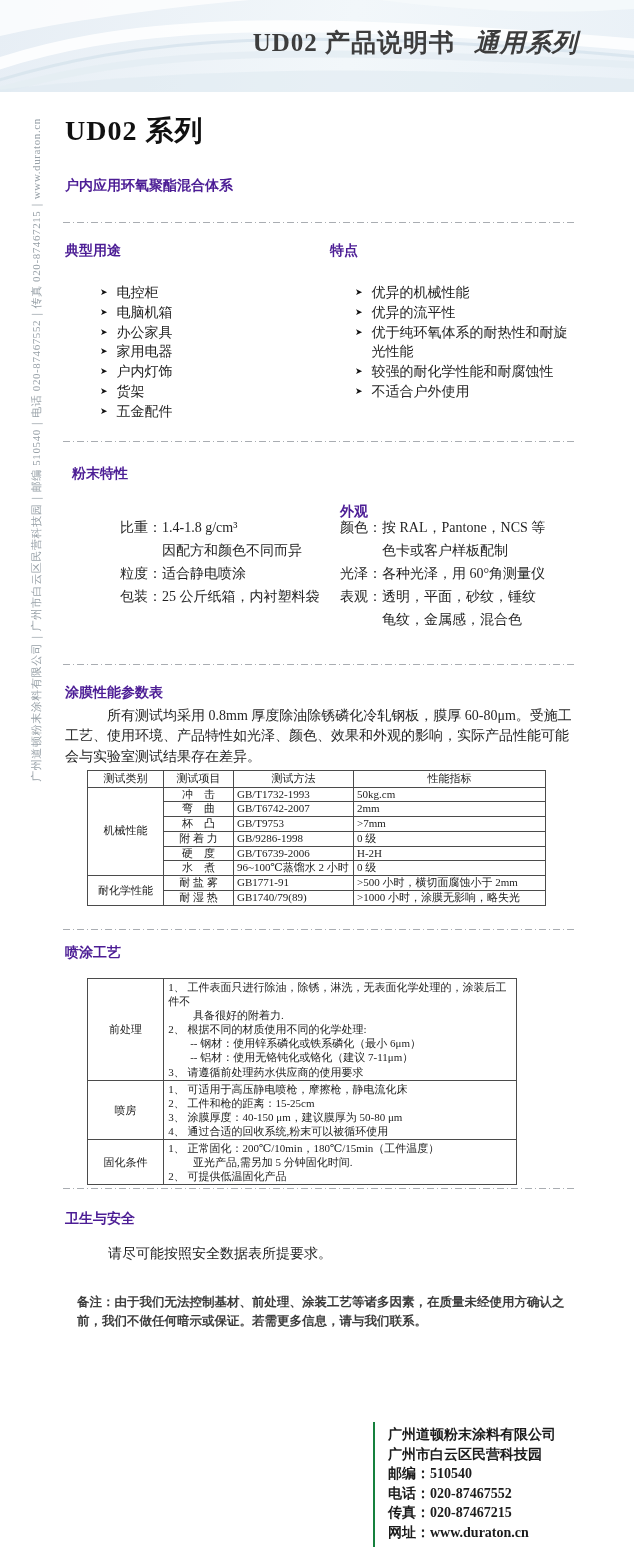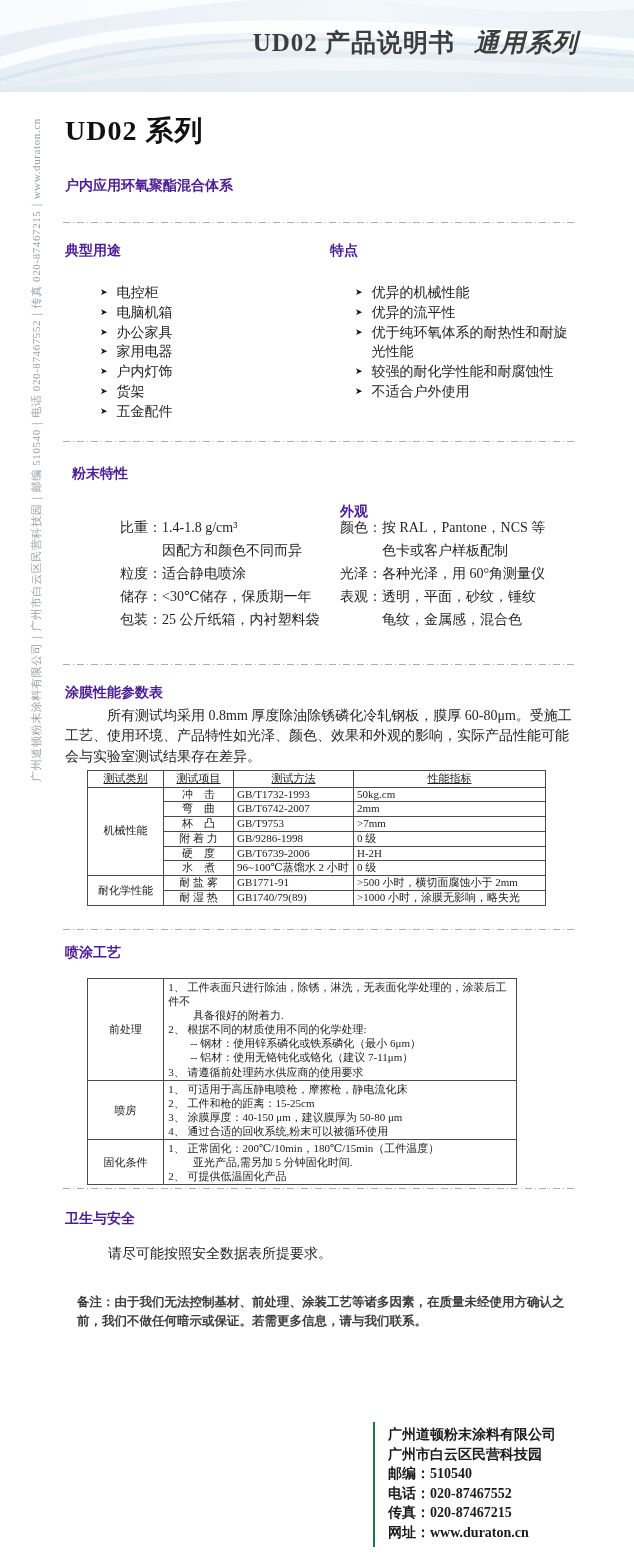--- a/index.html
+++ b/index.html
@@ -46,21 +46,21 @@
   .kv .k { flex:none; }
   .kv .v { white-space:pre-line; }
   
   .para { margin:0; font-size:14px; line-height:20.3px; text-indent:3em; }
   .plain { margin:0; font-size:14px; line-height:20px; }
   .note-p { margin:12px; font-size:12.5px; line-height:18.5px; font-weight:bold; color:#3e3e3e; }
   
   table.grid { border-collapse:collapse; table-layout:fixed; font-size:11px; color:#1b1b1b; }
   table.grid th, table.grid td { border:1px solid #4b4b4b; font-weight:normal; }
   table.perf { width:458px; }
-  table.perf th { text-align:center; padding:2px 3px; line-height:11.5px;text-decoration:underline; }
+  table.perf th { text-align:center; padding:2px 3px; line-height:11.5px; }
   table.perf td { padding:1px 3px; line-height:11.8px; height:11.8px; }
   .perf .cat  { text-align:center; }
   .perf .item { text-align:center; }
   .perf .method, .perf .spec { text-align:left; }
   table.proc { width:430px; }
   table.proc td { padding:1px 4px; line-height:14.1px; vertical-align:middle; }
   .proc .lbl { text-align:center; }
   .proc .cnt { white-space:pre-line; }
   
   .footer {
@@ -162,24 +162,20 @@
     <div class="kv">
         <span class="k">比重：</span>
         <span class="v">1.4-1.8 g/cm³
 因配方和颜色不同而异</span>
       </div>
     <div class="kv">
         <span class="k">粒度：</span>
         <span class="v">适合静电喷涂</span>
       </div>
     <div class="kv">
-        <span class="k">储存：</span>
-        <span class="v">&lt;30℃储存，保质期一年</span>
-      </div>
-    <div class="kv">
         <span class="k">包装：</span>
         <span class="v">25 公斤纸箱，内衬塑料袋</span>
       </div>
   </div>
 
   <div class="kv-col abs" style="left:340px; top:516px; width:238px;">
     <div class="kv">
         <span class="k">颜色：</span>
         <span class="v">按 RAL，Pantone，NCS 等
 色卡或客户样板配制</span>

